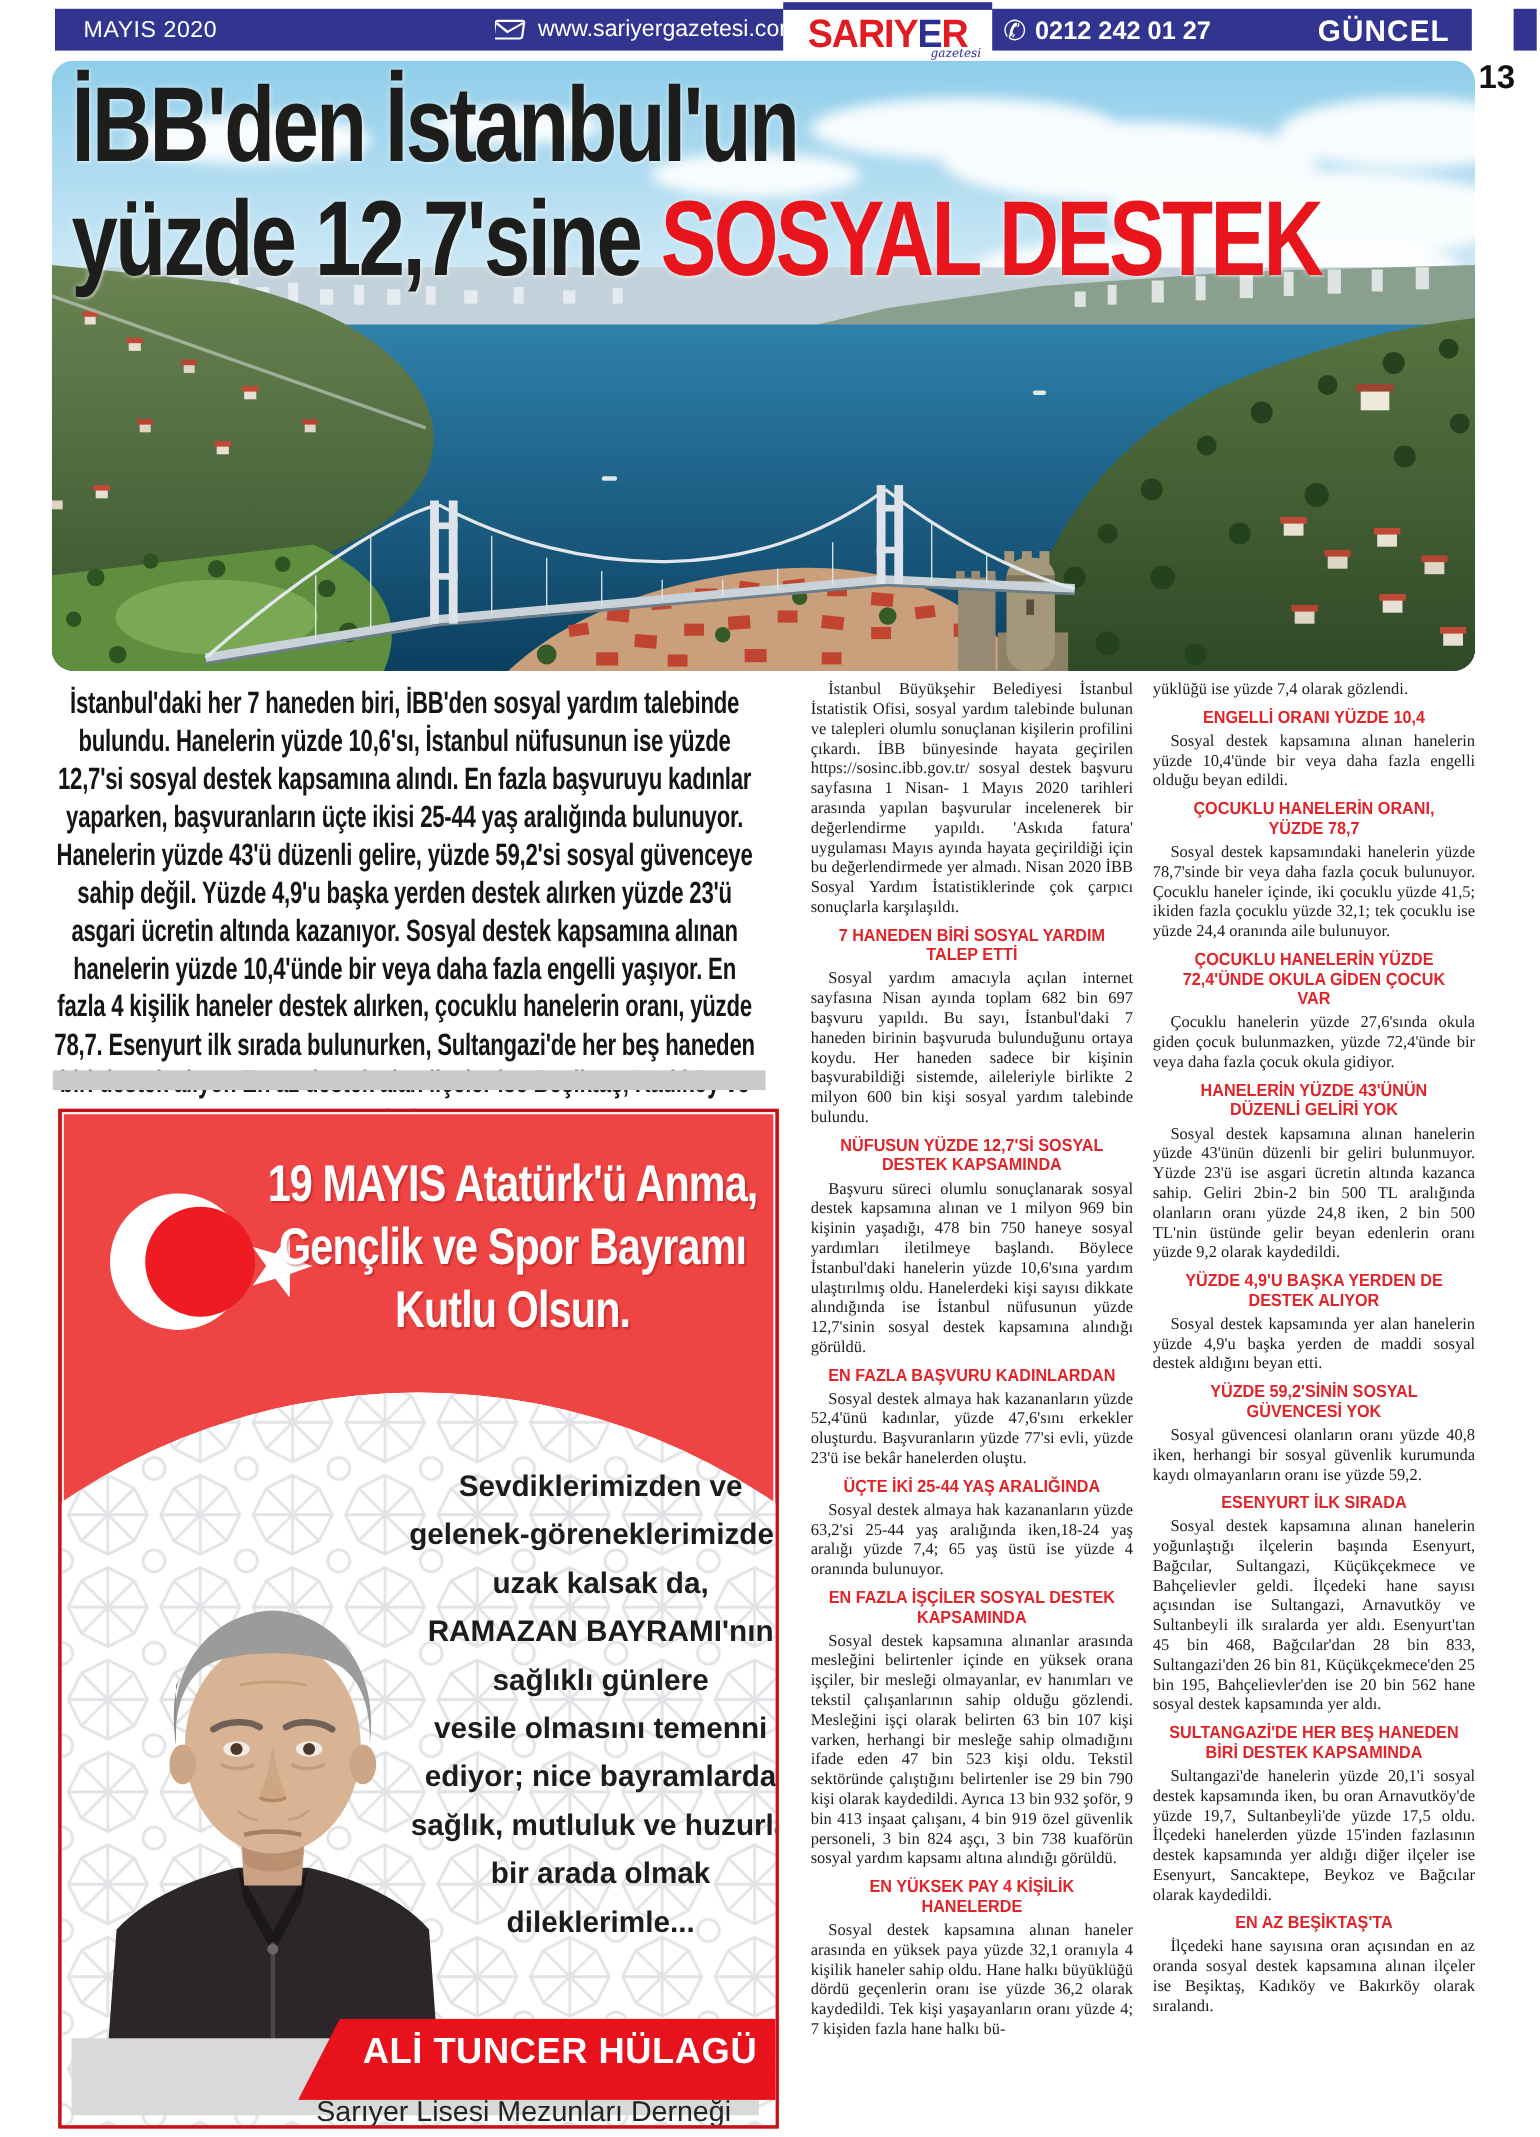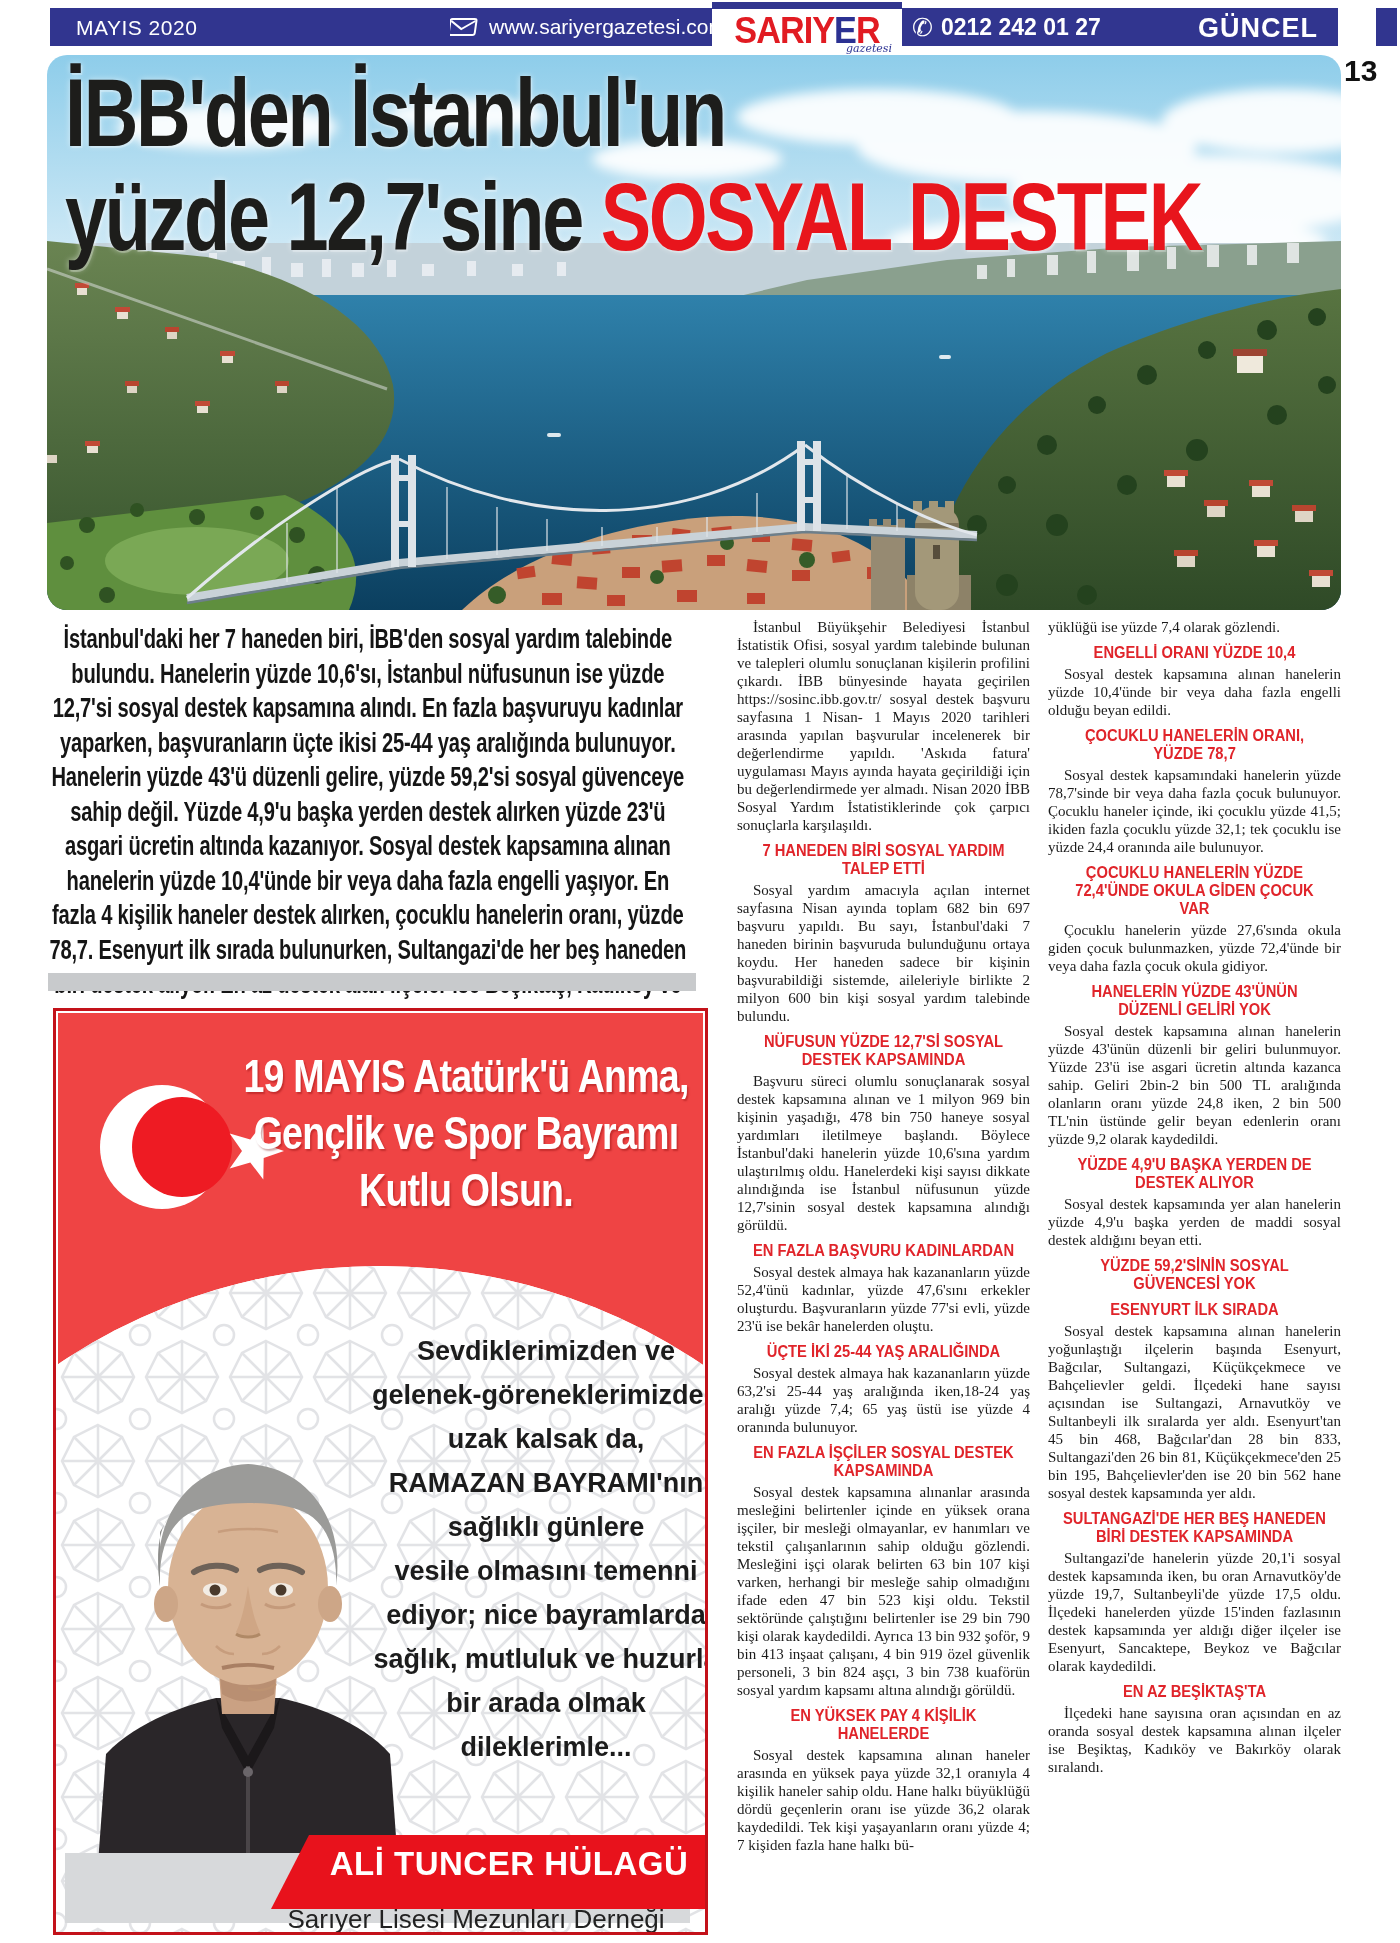--- a/index.html
+++ b/index.html
@@ -338,20 +338,21 @@
       <div class="para">Sosyal destek kapsamına alınan hanelerin yüzde 10,4'ünde bir veya daha fazla engelli olduğu beyan edildi.</div>
       <div class="colhead">ÇOCUKLU HANELERİN ORANI, YÜZDE 78,7</div>
       <div class="para">Sosyal destek kapsamındaki hanelerin yüzde 78,7'sinde bir veya daha fazla çocuk bulunuyor. Çocuklu haneler içinde, iki çocuklu yüzde 41,5; ikiden fazla çocuklu yüzde 32,1; tek çocuklu ise yüzde 24,4 oranında aile bulunuyor.</div>
       <div class="colhead">ÇOCUKLU HANELERİN YÜZDE 72,4'ÜNDE OKULA GİDEN ÇOCUK VAR</div>
       <div class="para">Çocuklu hanelerin yüzde 27,6'sında okula giden çocuk bulunmazken, yüzde 72,4'ünde bir veya daha fazla çocuk okula gidiyor.</div>
       <div class="colhead">HANELERİN YÜZDE 43'ÜNÜN DÜZENLİ GELİRİ YOK</div>
       <div class="para">Sosyal destek kapsamına alınan hanelerin yüzde 43'ünün düzenli bir geliri bulunmuyor. Yüzde 23'ü ise asgari ücretin altında kazanca sahip. Geliri 2bin-2 bin 500 TL aralığında olanların oranı yüzde 24,8 iken, 2 bin 500 TL'nin üstünde gelir beyan edenlerin oranı yüzde 9,2 olarak kaydedildi.</div>
       <div class="colhead">YÜZDE 4,9'U BAŞKA YERDEN DE DESTEK ALIYOR</div>
       <div class="para">Sosyal destek kapsamında yer alan hanelerin yüzde 4,9'u başka yerden de maddi sosyal destek aldığını beyan etti.</div>
       <div class="colhead">YÜZDE 59,2'SİNİN SOSYAL GÜVENCESİ YOK</div>
+      <div class="para">Sosyal güvencesi olanların oranı yüzde 40,8 iken, herhangi bir sosyal güvenlik kurumunda kaydı olmayanların oranı ise yüzde 59,2.</div>
       <div class="colhead">ESENYURT İLK SIRADA</div>
       <div class="para">Sosyal destek kapsamına alınan hanelerin yoğunlaştığı ilçelerin başında Esenyurt, Bağcılar, Sultangazi, Küçükçekmece ve Bahçelievler geldi. İlçedeki hane sayısı açısından ise Sultangazi, Arnavutköy ve Sultanbeyli ilk sıralarda yer aldı. Esenyurt'tan 45 bin 468, Bağcılar'dan 28 bin 833, Sultangazi'den 26 bin 81, Küçükçekmece'den 25 bin 195, Bahçelievler'den ise 20 bin 562 hane sosyal destek kapsamında yer aldı.</div>
       <div class="colhead">SULTANGAZİ'DE HER BEŞ HANEDEN BİRİ DESTEK KAPSAMINDA</div>
       <div class="para">Sultangazi'de hanelerin yüzde 20,1'i sosyal destek kapsamında iken, bu oran Arnavutköy'de yüzde 19,7, Sultanbeyli'de yüzde 17,5 oldu. İlçedeki hanelerden yüzde 15'inden fazlasının destek kapsamında yer aldığı diğer ilçeler ise Esenyurt, Sancaktepe, Beykoz ve Bağcılar olarak kaydedildi.</div>
       <div class="colhead">EN AZ BEŞİKTAŞ'TA</div>
       <div class="para">İlçedeki hane sayısına oran açısından en az oranda sosyal destek kapsamına alınan ilçeler ise Beşiktaş, Kadıköy ve Bakırköy olarak sıralandı.</div>
     </div>
 
   <div class="ad">
     <div class="whitezone">

